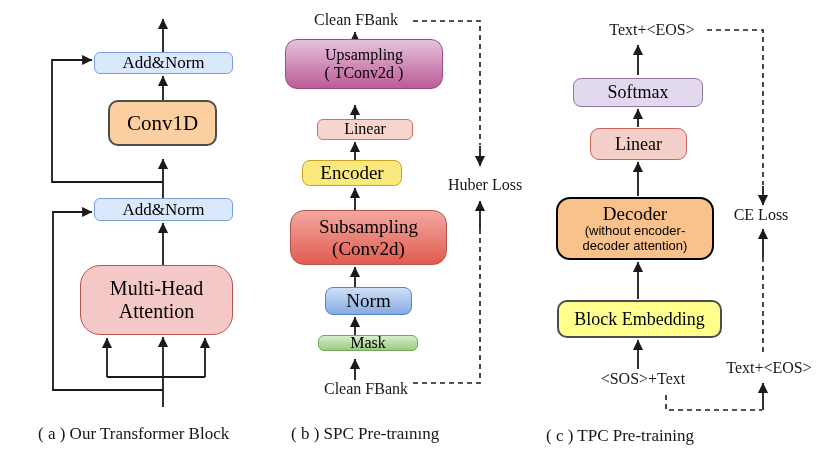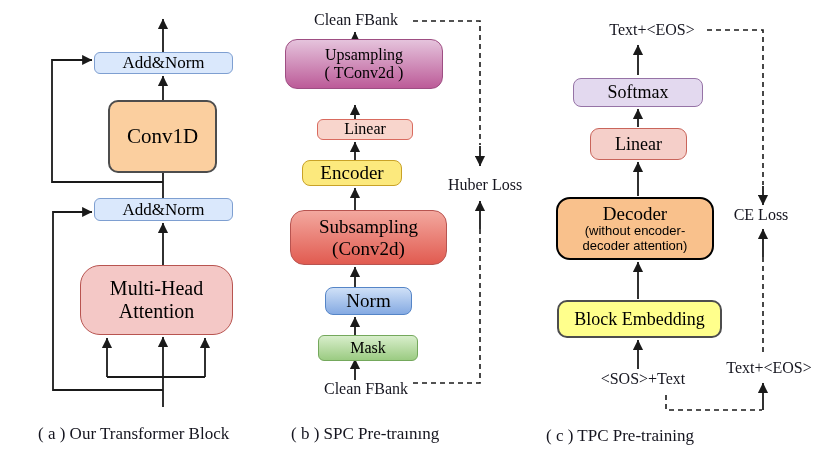--- a/index.html
+++ b/index.html
@@ -31,29 +31,29 @@
   }
   .caption{
     position:absolute;
     font-size:17px;
     color:#15151f;
   }
   
   .a-addnorm{left:94px;width:139px;height:22px;background:#dae8fc;border:1.5px solid #7e9fd1;border-radius:6px;font-size:17px;}
   #a-addnorm-top{top:52px;}
   #a-addnorm-bottom{top:198px;height:23px;}
-  #a-conv1d{left:108px;top:100px;width:109px;height:73px;background:#fbcf9f;border:2px solid #4d4d4d;border-radius:10px;font-size:21px;}
+  #a-conv1d{left:108px;top:100px;width:109px;height:46px;background:#fbcf9f;border:2px solid #4d4d4d;border-radius:10px;font-size:21px;}
   #a-mha{left:80px;top:265px;width:153px;height:70px;background:#f4c8c6;border:1.6px solid #b85450;border-radius:20px;font-size:20px;}
   
   #b-upsampling{left:285px;top:39px;width:158px;height:50px;background:linear-gradient(#e5c3dc,#bc5b98);border:1.6px solid #9e4e83;border-radius:12px;font-size:16px;}
   #b-linear{left:317px;top:119px;width:96px;height:21px;background:#f8d5cc;border:1.5px solid #d96b5f;border-radius:6px;font-size:16px;}
   #b-encoder{left:302px;top:160px;width:100px;height:26px;background:#fce97d;border:1.6px solid #c9a227;border-radius:8px;font-size:19px;}
   #b-subsampling{left:290px;top:210px;width:157px;height:55px;background:linear-gradient(#f3a89f,#e15b50);border:1.6px solid #b85450;border-radius:14px;font-size:19px;}
   #b-norm{left:325px;top:287px;width:87px;height:28px;background:linear-gradient(#cfe0f7,#85aae2);border:1.6px solid #5585c7;border-radius:8px;font-size:19px;}
-  #b-mask{left:318px;top:335px;width:100px;height:26px;background:linear-gradient(#d8eecb,#9bcb82);border:1.5px solid #74a85c;border-radius:6px;font-size:16px;}
+  #b-mask{left:318px;top:335px;width:100px;height:16px;background:linear-gradient(#d8eecb,#9bcb82);border:1.5px solid #74a85c;border-radius:6px;font-size:16px;}
   
   #c-softmax{left:573px;top:78px;width:130px;height:29px;background:#e3d9ef;border:1.6px solid #9673a6;border-radius:8px;font-size:18px;}
   #c-linear{left:590px;top:128px;width:97px;height:32px;background:#f5cfc9;border:1.6px solid #c9655b;border-radius:9px;font-size:18px;}
   #c-decoder{left:556px;top:197px;width:158px;height:63px;background:#f9c18c;border:2px solid #000000;border-radius:14px;}
   #c-decoder .title{font-size:19px;line-height:1.1;}
   #c-decoder .sub{font-family:"Liberation Sans","DejaVu Sans",sans-serif;font-size:13px;line-height:1.12;}
   #c-textemb{left:557px;top:300px;width:165px;height:38px;background:#ffff8c;border:2px solid #4d4d4d;border-radius:10px;font-size:18px;}
   
   #b-cleanfbank-top{left:286px;top:12px;width:140px;}
   #b-huberloss{left:425px;top:177px;width:120px;}

